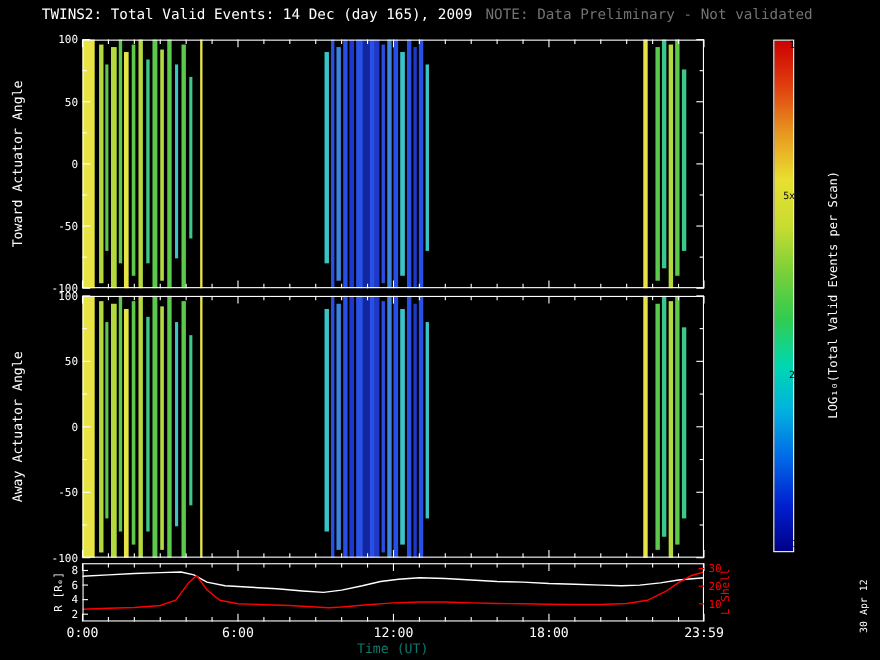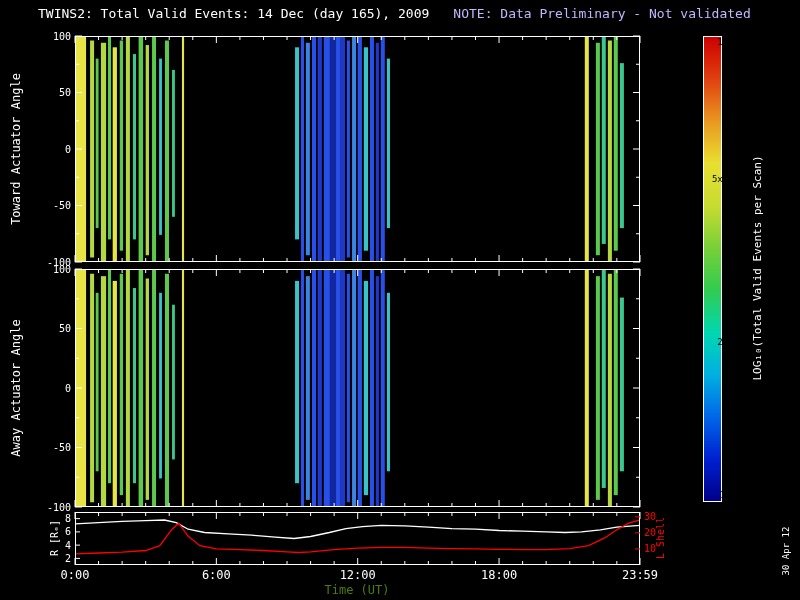--- a/index.html
+++ b/index.html
@@ -1,28 +1,28 @@
 <!DOCTYPE html>
 <html><head>
 <meta charset="utf-8">
 <style>
   html,body{margin:0;padding:0;background:#000;}
   body{width:800px;height:600px;font-family:"DejaVu Sans Mono", monospace;}
   #figure{position:relative;width:800px;height:600px;background:#000;overflow:hidden;}
   #title{position:absolute;left:38px;top:6px;font-size:13px;color:#fff;white-space:nowrap;}
-  #note{color:#c4b5fd;margin-left:24px;}
+  #note{color:#737373;margin-left:12px;}
   .ylabel{position:absolute;color:#fff;font-size:12px;white-space:nowrap;
           transform:translate(-50%,-50%) rotate(-90deg);}
   #yl1{left:16px;top:149px;}
   #yl2{left:16px;top:388px;}
   #rlabel{position:absolute;left:54px;top:538px;color:#fff;font-size:10px;white-space:nowrap;
           transform:translate(-50%,-50%) rotate(-90deg);}
   #lshell{position:absolute;left:660px;top:538px;color:#ff0000;font-size:10px;white-space:nowrap;
           transform:translate(-50%,-50%) rotate(-90deg);}
-  #xtitle{position:absolute;left:357px;top:583px;color:#4d7c0f;font-size:12px;transform:translateX(-50%);}
+  #xtitle{position:absolute;left:357px;top:583px;color:#0f766e;font-size:12px;transform:translateX(-50%);}
   #cblabel{position:absolute;left:757px;top:268px;color:#fff;font-size:11px;white-space:nowrap;
            transform:translate(-50%,-50%) rotate(-90deg);}
   #datestamp{position:absolute;left:786px;top:551px;color:#fff;font-size:9px;white-space:nowrap;
            transform:translate(-50%,-50%) rotate(-90deg);}
   #colorbar{position:absolute;left:703px;top:36px;width:17px;height:464px;border:1px solid #fff;}
   .cbtick{position:absolute;left:50%;transform:translateX(-50%);color:#000;font-size:9px;line-height:10px;white-space:nowrap;padding-left:26px;}
   svg{position:absolute;overflow:visible;display:block;}
   #p1{left:40px;top:36px;}
   #p2{left:40px;top:269px;}
   #p3{left:40px;top:512px;}

